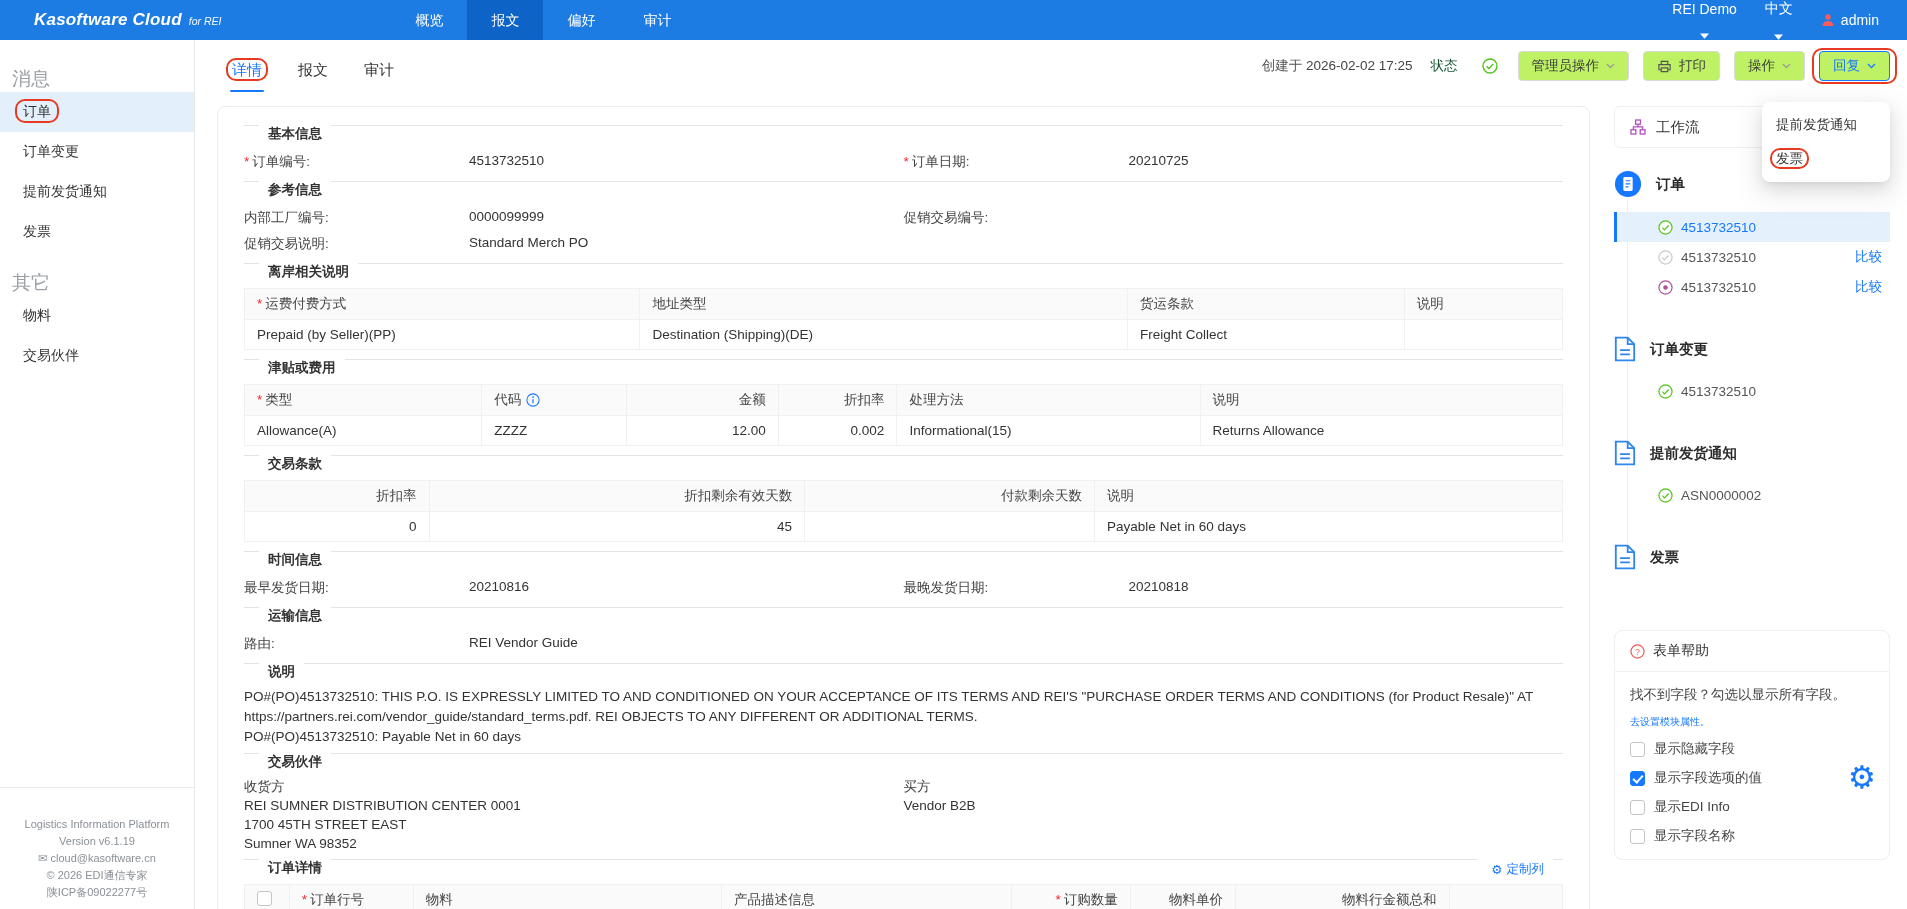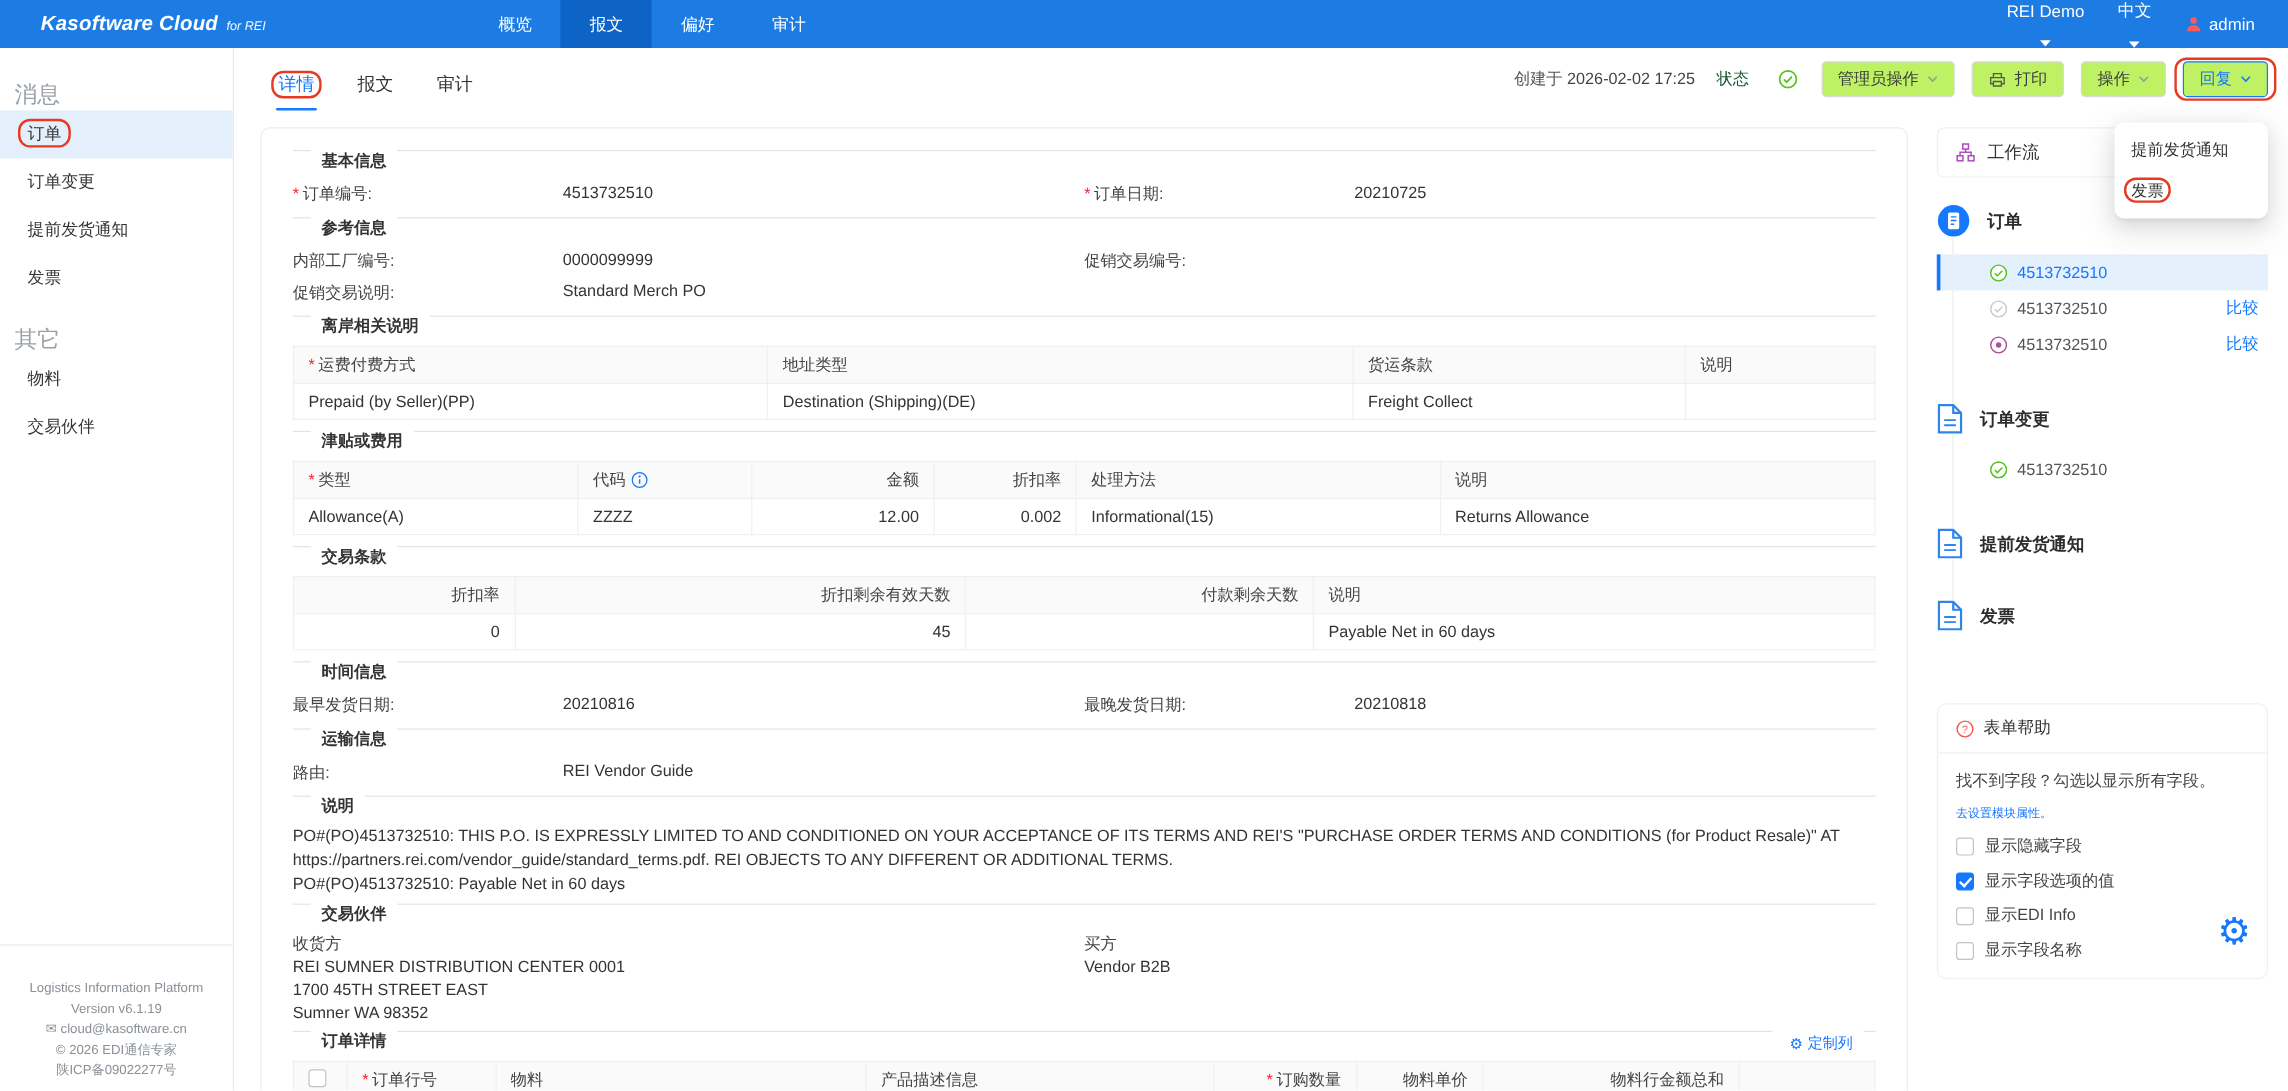--- a/index.html
+++ b/index.html
@@ -563,20 +563,27 @@
             <div class="wf-group-head">
               <span class="wf-gicon">
                 <svg width="22" height="26" viewBox="0 0 20 24">
                   <path d="M1.5 1.5h11l6 6v15h-17z" fill="#fff" stroke="#2f84ee" stroke-width="1.7"></path>
                   <path d="M12.5 1.5v6h6" fill="none" stroke="#2f84ee" stroke-width="1.7"></path>
                   <path d="M5.5 13h9M5.5 17h9" stroke="#2f84ee" stroke-width="1.5"></path>
                   </svg>
               </span>
               <span class="wf-gname">提前发货通知</span>
             </div>
+            <div class="wf-item">
+              <svg width="15" height="15" viewBox="0 0 16 16">
+                <circle cx="8" cy="8" r="7" fill="#fff" stroke="#52c41a" stroke-width="1.3"></circle>
+                <path d="M4.6 8.2l2.3 2.3 4.4-4.6" fill="none" stroke="#52c41a" stroke-width="1.3"></path>
+                </svg>
+              <span class="wid">ASN0000002</span>
+            </div>
           </div>
 
           <div class="wf-group" style="margin-bottom:0">
             <div class="wf-group-head" style="margin-bottom:0">
               <span class="wf-gicon">
                 <svg width="22" height="26" viewBox="0 0 20 24">
                   <path d="M1.5 1.5h11l6 6v15h-17z" fill="#fff" stroke="#2f84ee" stroke-width="1.7"></path>
                   <path d="M12.5 1.5v6h6" fill="none" stroke="#2f84ee" stroke-width="1.7"></path>
                   <path d="M5.5 13h9M5.5 17h9" stroke="#2f84ee" stroke-width="1.5"></path>
                   </svg>

